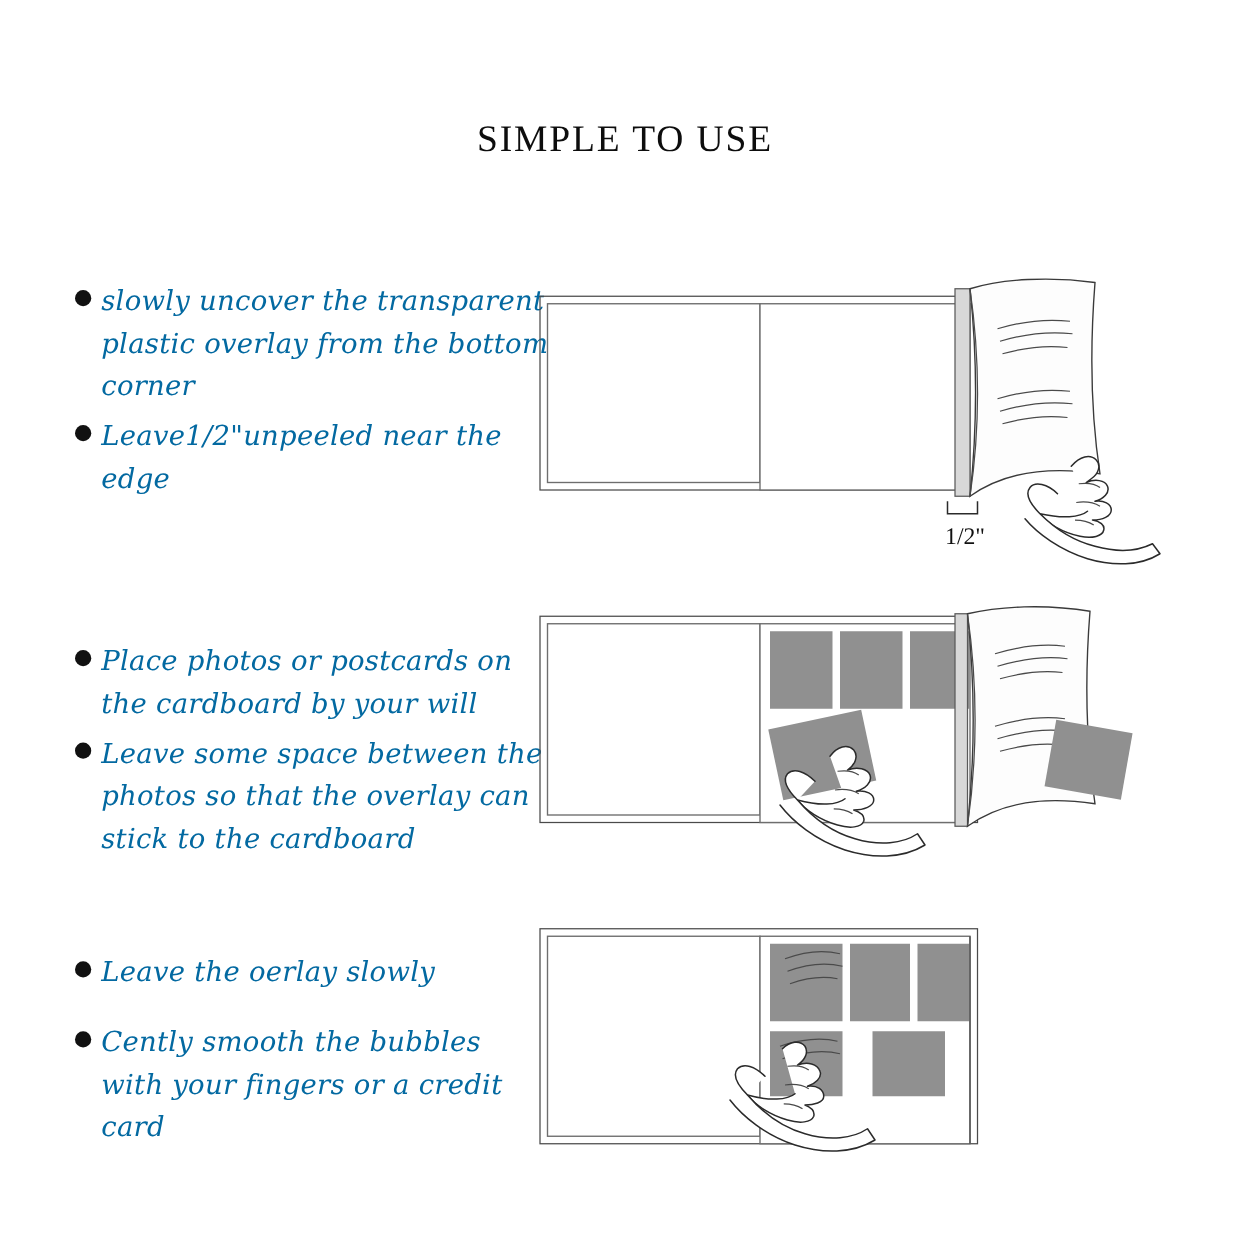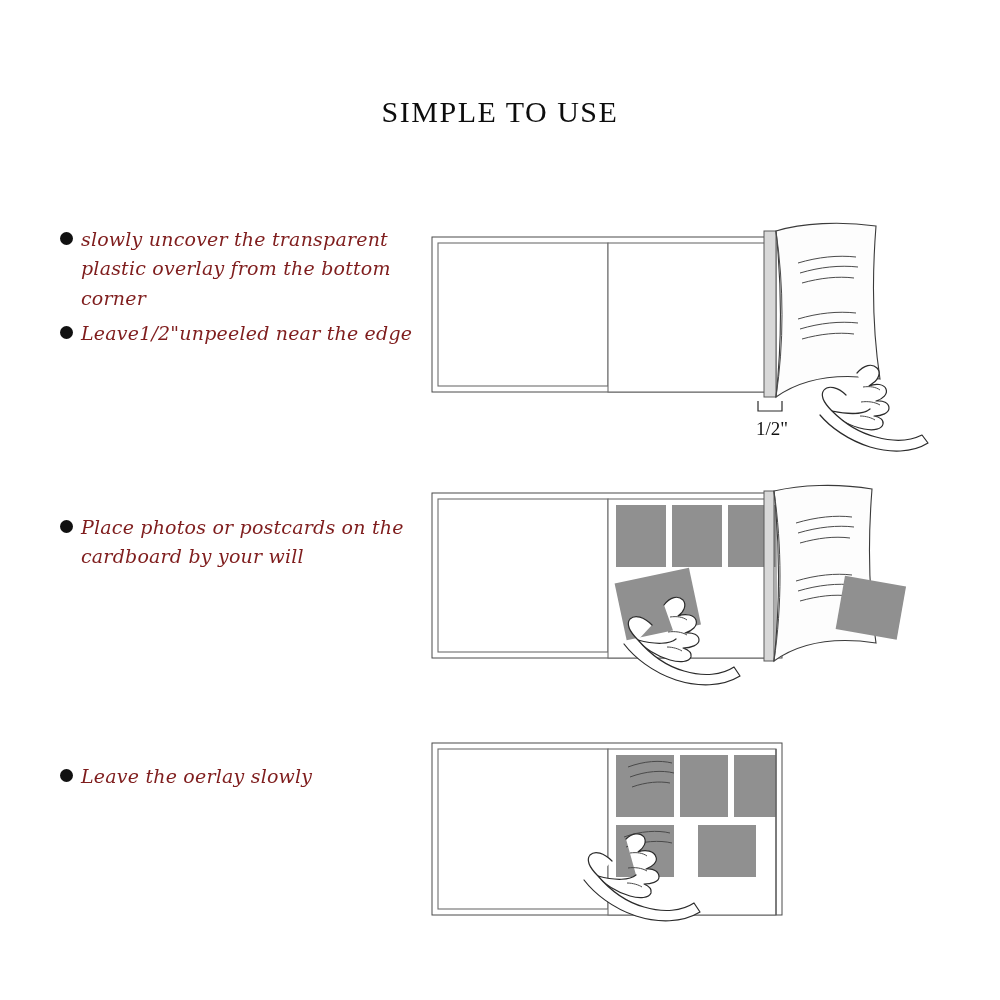--- a/index.html
+++ b/index.html
@@ -43,23 +43,23 @@
     width: 13px;
     height: 13px;
     border-radius: 50%;
     background: #111111;
     margin-top: 7px;
     margin-right: 8px;
   }
   .bullet-text {
     font-family: "DejaVu Serif", serif;
     font-style: italic;
-    font-size: 19px;
+    font-size: 22px;
     line-height: 1.55;
-    color: #7f1d1d;
+    color: #0369a1;
     letter-spacing: 0.2px;
   }
 
   
   .panel {
     position: absolute;
   }
   svg { display: block; overflow: visible; }
   .ln { fill: none; stroke: #2b2b2b; stroke-width: 1.2; }
   .ln-thin { fill: none; stroke: #4a4a4a; stroke-width: 1; }
@@ -126,20 +126,24 @@
       <path class="ln" d="M338 194 L338 204 L362 204 L362 194"></path>
       <text class="dim-label" x="336" y="228">1/2"</text>
     </svg>
   </div>
 
   <div class="text-block" style="top:496px; left:60px;">
     <div class="bullet-row">
       <div class="bullet-dot"></div>
       <div class="bullet-text">Place photos or postcards on the cardboard by your will</div>
     </div>
+    <div class="bullet-row">
+      <div class="bullet-dot"></div>
+      <div class="bullet-text">Leave some space between the photos so that the overlay can stick to the cardboard</div>
+    </div>
   </div>
 
   <div class="panel" style="top:460px; left:420px;">
     <svg width="520" height="230" viewBox="0 0 520 230">
 
       <rect class="ln-thin" x="12" y="16" width="350" height="165"></rect>
       <rect class="board-face" x="18" y="22" width="170" height="153"></rect>
       <rect class="board-face" x="188" y="22" width="168" height="159"></rect>
 
       <rect class="photo" x="196" y="28" width="50" height="62"></rect>
@@ -174,20 +178,24 @@
         <path class="ln-hand" d="M218 163 C 230 177, 246 189, 264 194 C 284 200, 302 198, 314 190 L 320 199 C 302 210, 278 210, 256 203 C 232 195, 214 180, 204 167"></path>
       </g>
     </svg>
   </div>
 
   <div class="text-block" style="top:745px; left:60px;">
     <div class="bullet-row" style="margin-bottom:22px;">
       <div class="bullet-dot"></div>
       <div class="bullet-text">Leave the oerlay slowly</div>
     </div>
+    <div class="bullet-row">
+      <div class="bullet-dot"></div>
+      <div class="bullet-text">Cently smooth the bubbles with your fingers or a credit card</div>
+    </div>
   </div>
 
   <div class="panel" style="top:710px; left:420px;">
     <svg width="420" height="200" viewBox="0 0 420 200">
 
       <rect class="ln-thin" x="12" y="16" width="350" height="172"></rect>
       <rect class="board-face" x="18" y="22" width="170" height="160"></rect>
       <rect class="board-face" x="188" y="22" width="168" height="166"></rect>
 
       <rect class="photo" x="196" y="28" width="58" height="62"></rect>

